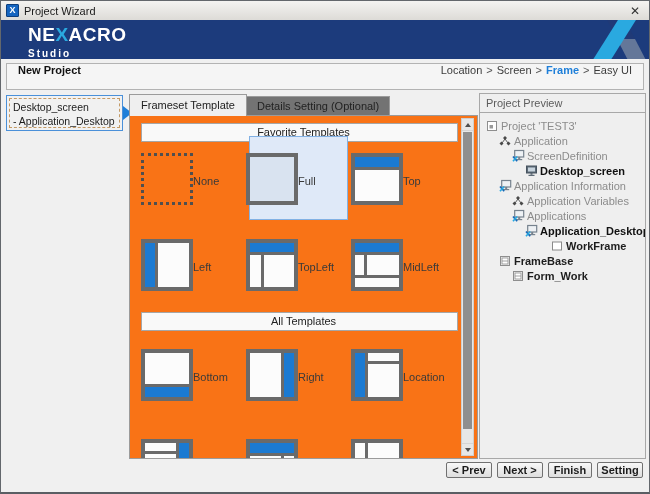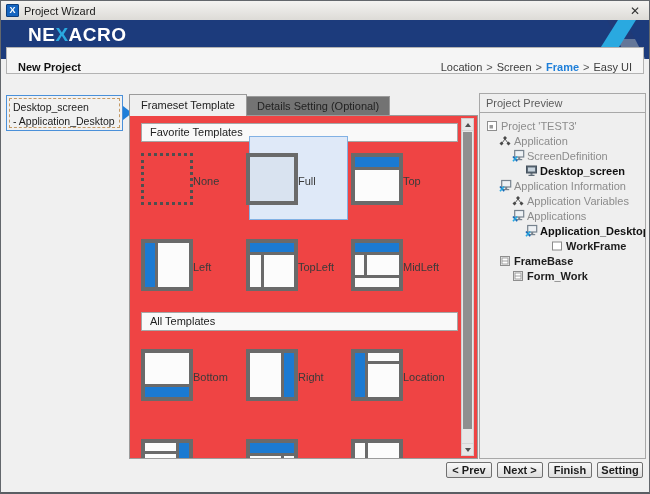--- a/index.html
+++ b/index.html
@@ -42,23 +42,23 @@
   }
   .brand .accent{color:var(--logo-cyan)}
   .brand-sub{
     display:block;font-size:10px;font-weight:bold;letter-spacing:2px;
     text-align:left;margin-top:0;padding-right:1px;color:#fff;
   }
   .brand-x{position:absolute;right:0;top:0}
 
   
   .wizardbar{
-    position:absolute;left:5px;right:5px;top:46px;height:27px;
+    position:absolute;left:5px;right:5px;top:62px;height:27px;
     background:#f5f5f5;border:1px solid #b3b3b3;
-    display:flex;align-items:flex-end;padding:0 11px;
+    display:flex;align-items:flex-start;padding:0 11px;
   }
   .wizard-title{font-size:11px;font-weight:bold;color:#111}
   .breadcrumb{margin-left:auto;font-size:11px;color:#3c3c3c}
   .bc-sep{color:#555;padding:0 4px}
   .bc-step.active{color:var(--bc-active);font-weight:bold}
 
   
   .sel-box{
     position:absolute;left:5px;top:94px;width:117px;height:36px;
     border:1px solid #4a90d9;background:#f1f1f1;padding:2px;
@@ -82,21 +82,21 @@
     height:22px;padding:4px 11px 0;background:#efefef;
     border:1px solid #9b9b9b;border-bottom:none;
     margin-bottom:-1px;z-index:3;position:relative;
   }
   .tab.inactive{
     height:19px;padding:3px 10px 0;background:#737373;
     border:1px solid #9b9b9b;border-bottom:none;border-left:none;
   }
   .content{
     position:relative;height:344px;border:1px solid #9b9b9b;
-    background:#ef4444;overflow:hidden;
+    background:#f97316;overflow:hidden;text-align:center;
   }
   .section-header{
     margin-left:11px;width:317px;height:19px;
     border:1px solid #a6a6a6;background:#f9f9f9;
     font-size:11px;color:#222;line-height:17px;padding-left:8px;
   }
   .grid-row{display:flex;width:317px;margin-left:11px}
   .cell{width:105px;height:69px;display:flex;flex-direction:row;align-items:center;position:relative}
   .cell.selected::before{
     content:"";position:absolute;left:3px;right:3px;top:-8px;bottom:-7px;

